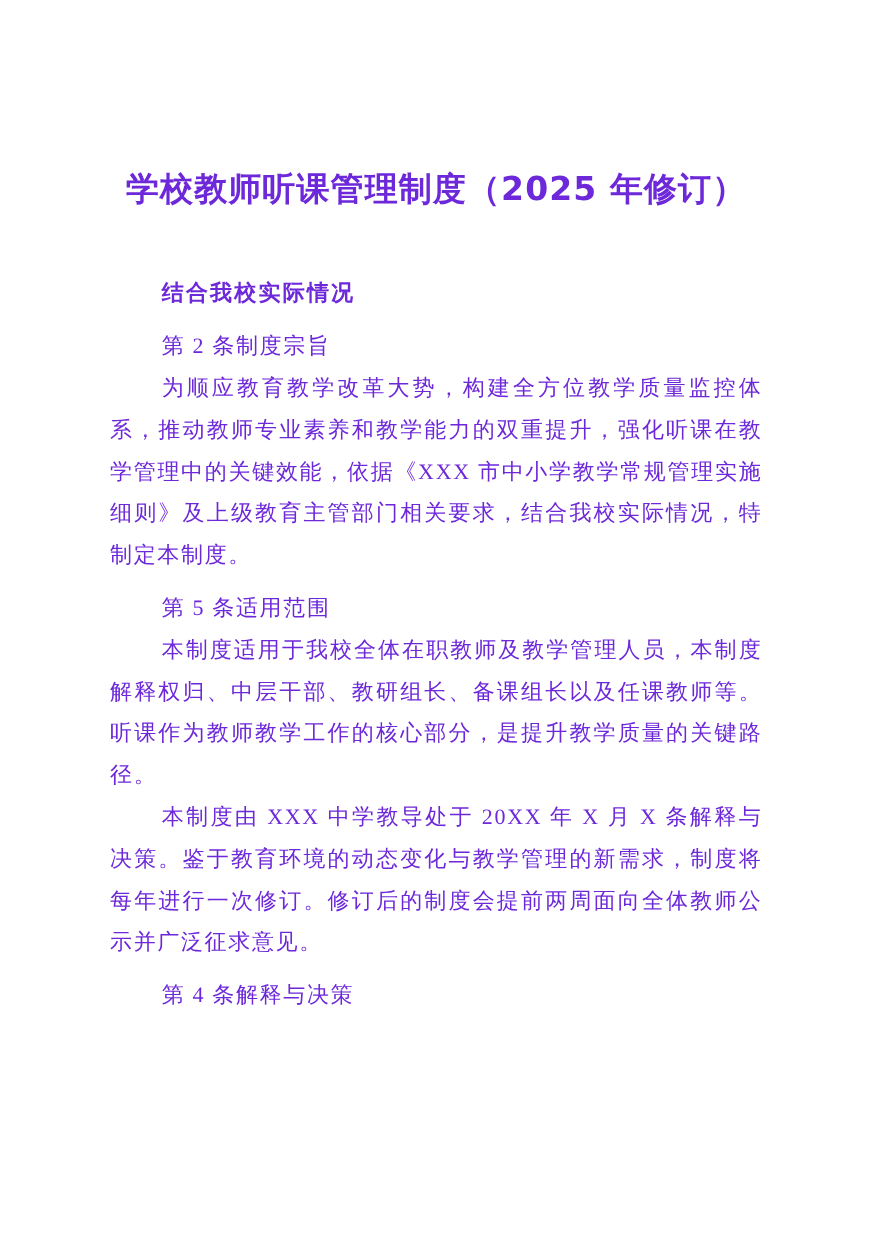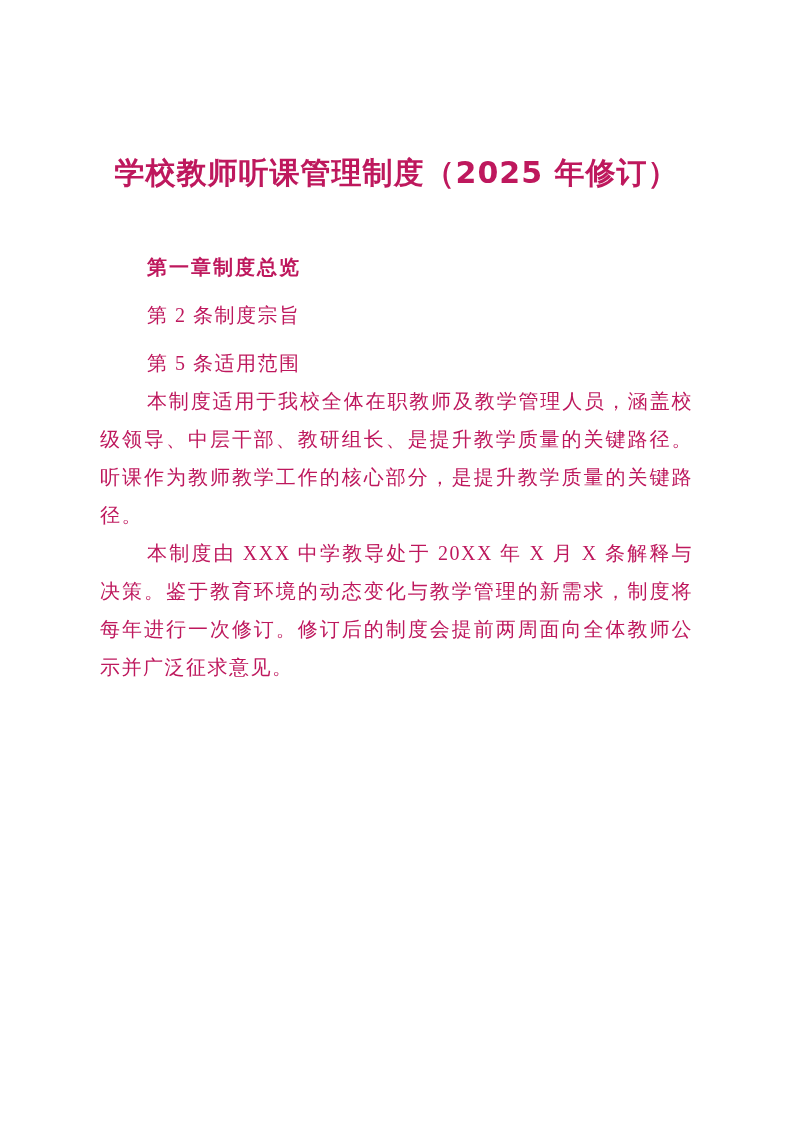--- a/index.html
+++ b/index.html
@@ -6,21 +6,21 @@
     margin: 0;
     padding: 0;
     background: #ffffff;
   }
   .page {
     position: relative;
     width: 793px;
     height: 1122px;
     margin: 0 auto;
     background: #ffffff;
-    color: #be185d;
+    color: #6d28d9;
     box-sizing: border-box;
     padding: 150px 100px 0 100px;
     overflow: hidden;
     font-family: "Liberation Serif", "DejaVu Serif", serif;
   }
   .doc-title {
     margin: 0;
     font-family: "DejaVu Sans", "Liberation Sans", sans-serif;
     font-weight: bold;
     font-size: 30px;
@@ -50,23 +50,25 @@
     text-indent: 47px;
   }
 </style>
 </head>
 <body>
 
 <div class="page">
   <h1 class="doc-title">学校教师听课管理制度（2025 年修订）</h1>
 
   <div class="doc-body">
-    <p class="chapter-heading">第一章制度总览</p>
+    <p class="chapter-heading">结合我校实际情况</p>
 
     <p class="article-heading">第 2 条制度宗旨</p>
+    <p class="article-body">为顺应教育教学改革大势，构建全方位教学质量监控体系，推动教师专业素养和教学能力的双重提升，强化听课在教学管理中的关键效能，依据《XXX 市中小学教学常规管理实施细则》及上级教育主管部门相关要求，结合我校实际情况，特制定本制度。</p>
 
     <p class="article-heading">第 5 条适用范围</p>
-    <p class="article-body">本制度适用于我校全体在职教师及教学管理人员，涵盖校级领导、中层干部、教研组长、是提升教学质量的关键路径。听课作为教师教学工作的核心部分，是提升教学质量的关键路径。</p>
+    <p class="article-body">本制度适用于我校全体在职教师及教学管理人员，本制度解释权归、中层干部、教研组长、备课组长以及任课教师等。听课作为教师教学工作的核心部分，是提升教学质量的关键路径。</p>
 
     <p class="article-body">本制度由 XXX 中学教导处于 20XX 年 X 月 X 条解释与决策。鉴于教育环境的动态变化与教学管理的新需求，制度将每年进行一次修订。修订后的制度会提前两周面向全体教师公示并广泛征求意见。</p>
 
+    <p class="article-heading">第 4 条解释与决策</p>
   </div>
 </div>
 
 </body></html>

